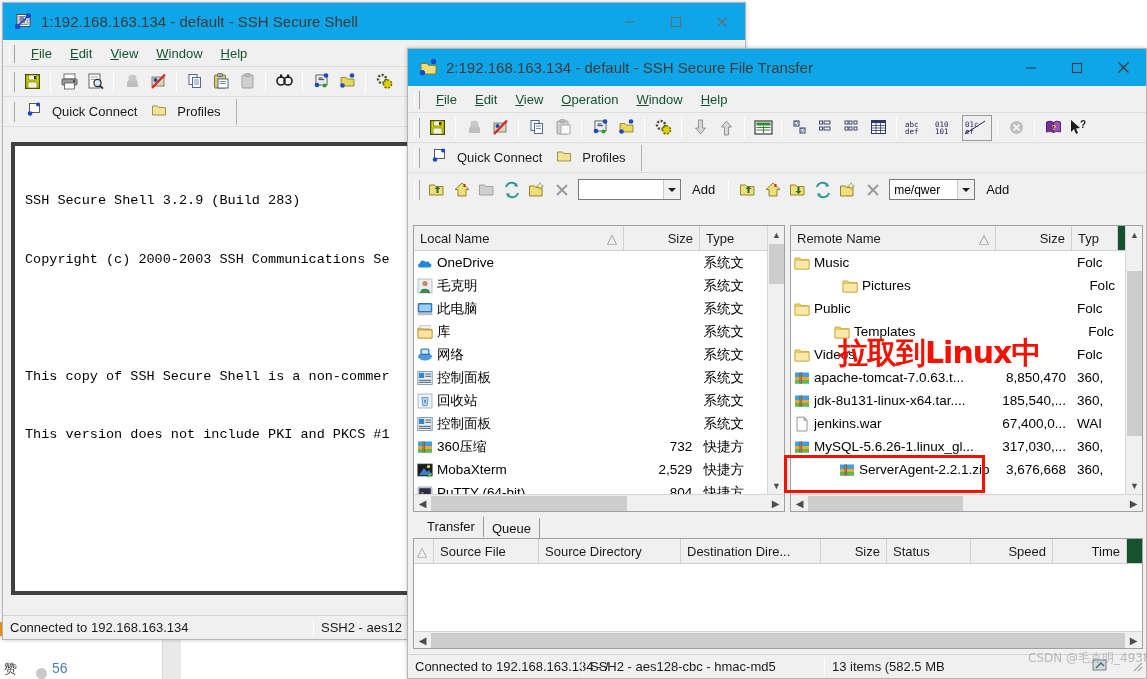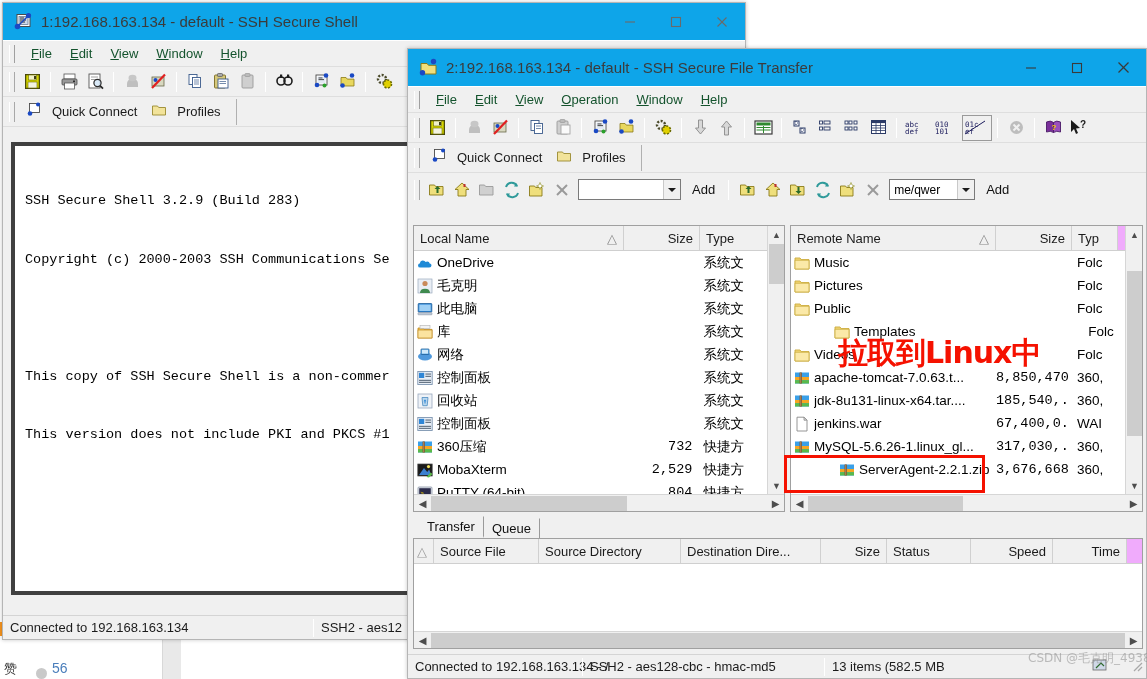--- a/index.html
+++ b/index.html
@@ -99,31 +99,31 @@
   }
   .combo .cval { flex:1; overflow:hidden; white-space:nowrap; }
   .combo .carrow {
     width:17px; height:19px; background:#f0f0f0; border-left:1px solid #c9c9c9;
     display:flex; align-items:center; justify-content:center; flex:none;
   }
   .addbtn { font-size:13px; color:#111; padding:2px 7px; white-space:nowrap; }
 
   
   .pane { position:absolute; background:#fff; border:1px solid #a0a0a0; overflow:hidden; }
-  .lvhead { display:flex; height:25px; background:#f0abfc; border-bottom:1px solid #cfcfcf; }
+  .lvhead { display:flex; height:25px; background:#14532d; border-bottom:1px solid #cfcfcf; }
   .lvh {
     font-size:13px; color:#1b1b1b; display:flex; align-items:center;
     border-right:1px solid #d0d0d0; padding:0 6px; background:#f0f0f0;
     white-space:nowrap; overflow:hidden;
   }
   .lvh.num { justify-content:flex-end; }
   .lvrow { display:flex; height:23px; align-items:center; font-size:13.5px; color:#000; }
   .cname { display:flex; align-items:center; overflow:hidden; white-space:nowrap; padding-left:3px; }
   .cname .nm { margin-left:4px; overflow:hidden; text-overflow:ellipsis; }
-  .csize { text-align:right; padding-right:6px; white-space:nowrap; overflow:hidden;font-family:Liberation Mono, monospace;}
+  .csize { text-align:right; padding-right:6px; white-space:nowrap; overflow:hidden;}
   .ctype { padding-left:5px; white-space:nowrap; overflow:hidden; }
 
   .vscroll {
     position:absolute; right:0; top:0; width:17px; bottom:17px;
     background:#f0f0f0; border-left:1px solid #d6d6d6;
   }
   .vsbtn { width:17px; height:17px; display:flex; align-items:center; justify-content:center; color:#4d4d4d; font-size:9px;}
   .vsthumb { position:absolute; left:1px; width:15px; background:#cdcdcd; }
   .hscroll {
     position:absolute; left:0; right:0; bottom:0; height:17px;
@@ -911,21 +911,21 @@
                   <path d="M1 3h5l1.2 1.6H15V14H1z" fill="#f5d97a" stroke="#c9a93a" stroke-width="0.9"></path>
                   <path d="M1 5.2h14V14H1z" fill="#fbe9a8" stroke="#c9a93a" stroke-width="0.8"></path>
                 </svg>
               </span>
               <span class="nm">Music</span>
             </div>
             <div class="csize" style="width: 76px;"></div>
             <div class="ctype" style="width: 46px;">Folc</div>
           </div>
           <div class="lvrow">
-            <div class="cname" style="width: 205px;">
+            <div class="cname" style="width: 205px; margin-left: 48px;">
               <span style="display: inline-flex; width: 16px; height: 16px; flex: 0 0 auto;">
                 <svg width="16" height="16" viewBox="0 0 16 16">
                   <path d="M1 3h5l1.2 1.6H15V14H1z" fill="#f5d97a" stroke="#c9a93a" stroke-width="0.9"></path>
                   <path d="M1 5.2h14V14H1z" fill="#fbe9a8" stroke="#c9a93a" stroke-width="0.8"></path>
                 </svg>
               </span>
               <span class="nm">Pictures</span>
             </div>
             <div class="csize" style="width: 76px;"></div>
             <div class="ctype" style="width: 46px;">Folc</div>

